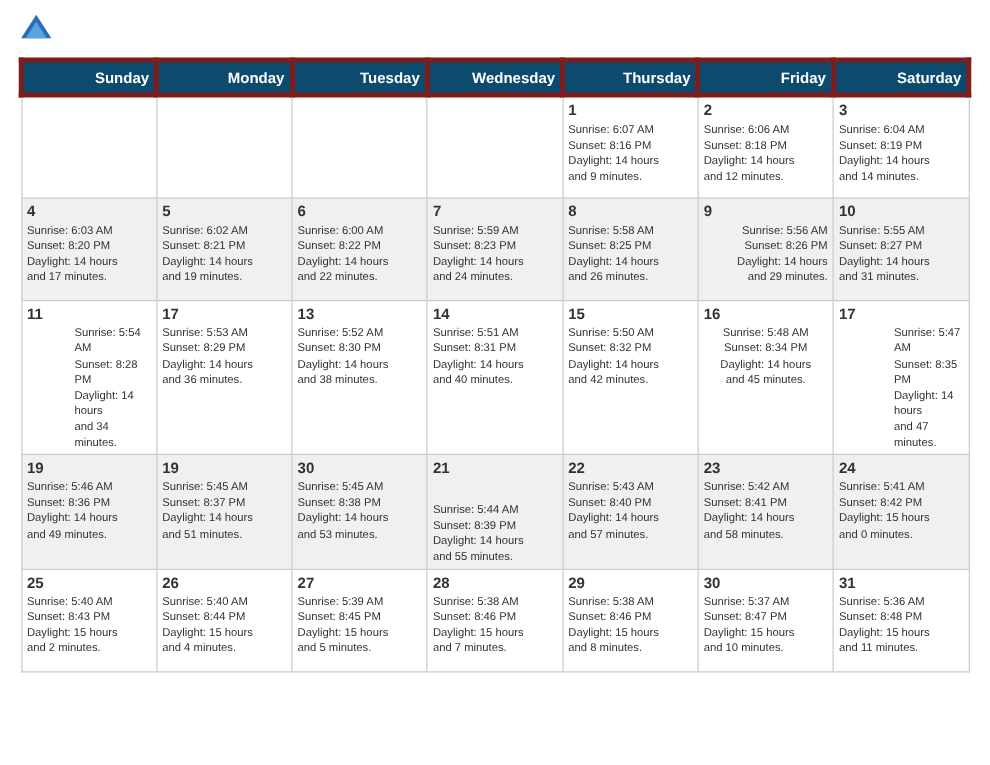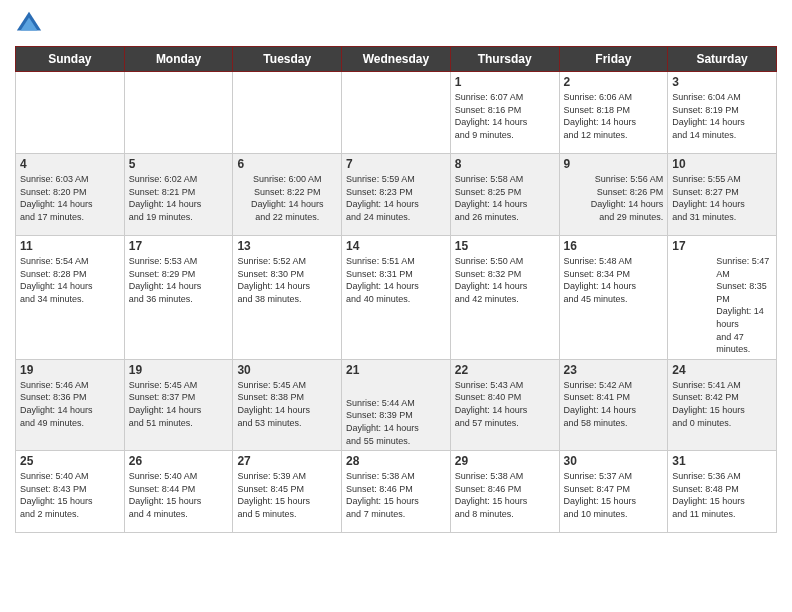--- a/index.html
+++ b/index.html
@@ -49,27 +49,27 @@
     .location {
       font-size: 14px;
       color: #333;
     }
     .calendar-table {
       width: 100%;
       border-collapse: collapse;
       table-layout: fixed;
     }
     .calendar-table th {
-      background-color: #404040;
+      background-color: #0c4a6e;
       color: #fff;
       font-size: 12px;
       font-weight: bold;
       padding: 5px 4px;
-      text-align: center;
-      border: 1px solid #7f1d1d;
+      text-align: right;
+      border: 4px solid #7f1d1d;
     }
     .calendar-table td {
       vertical-align: top;
       border: 1px solid #ccc;
       padding: 3px 4px;
       font-size: 9.5px;
       color: #333;
       height: 82px;
       background: #fff;
     }
@@ -161,21 +161,21 @@
           </td>
           <td>
             <div class="day-number">5</div>
             <div class="day-info" style="white-space: pre-line;">Sunrise: 6:02 AM
 Sunset: 8:21 PM
 Daylight: 14 hours
 and 19 minutes.</div>
           </td>
           <td>
             <div class="day-number">6</div>
-            <div class="day-info" style="white-space: pre-line; text-align: center;">Sunrise: 6:00 AM
+            <div class="day-info" style="white-space: pre-line;">Sunrise: 6:00 AM
 Sunset: 8:22 PM
 Daylight: 14 hours
 and 22 minutes.</div>
           </td>
           <td>
             <div class="day-number">7</div>
             <div class="day-info" style="white-space: pre-line;">Sunrise: 5:59 AM
 Sunset: 8:23 PM
 Daylight: 14 hours
 and 24 minutes.</div>
@@ -198,21 +198,21 @@
             <div class="day-number">10</div>
             <div class="day-info" style="white-space: pre-line;">Sunrise: 5:55 AM
 Sunset: 8:27 PM
 Daylight: 14 hours
 and 31 minutes.</div>
           </td>
         </tr>
         <tr>
           <td>
             <div class="day-number">11</div>
-            <div class="day-info" style="white-space: pre-line;">Sunrise: 5:54 AM
+            <div class="day-info" style="white-space: pre-line; margin-left: 38px;">Sunrise: 5:54 AM
 Sunset: 8:28 PM
 Daylight: 14 hours
 and 34 minutes.</div>
           </td>
           <td>
             <div class="day-number">17</div>
             <div class="day-info" style="white-space: pre-line;">Sunrise: 5:53 AM
 Sunset: 8:29 PM
 Daylight: 14 hours
 and 36 minutes.</div>
@@ -233,21 +233,21 @@
           </td>
           <td>
             <div class="day-number">15</div>
             <div class="day-info" style="white-space: pre-line;">Sunrise: 5:50 AM
 Sunset: 8:32 PM
 Daylight: 14 hours
 and 42 minutes.</div>
           </td>
           <td>
             <div class="day-number">16</div>
-            <div class="day-info" style="white-space: pre-line;">Sunrise: 5:48 AM
+            <div class="day-info" style="white-space: pre-line; text-align: center;">Sunrise: 5:48 AM
 Sunset: 8:34 PM
 Daylight: 14 hours
 and 45 minutes.</div>
           </td>
           <td>
             <div class="day-number">17</div>
             <div class="day-info" style="white-space: pre-line; margin-left: 44px;">Sunrise: 5:47 AM
 Sunset: 8:35 PM
 Daylight: 14 hours
 and 47 minutes.</div>

